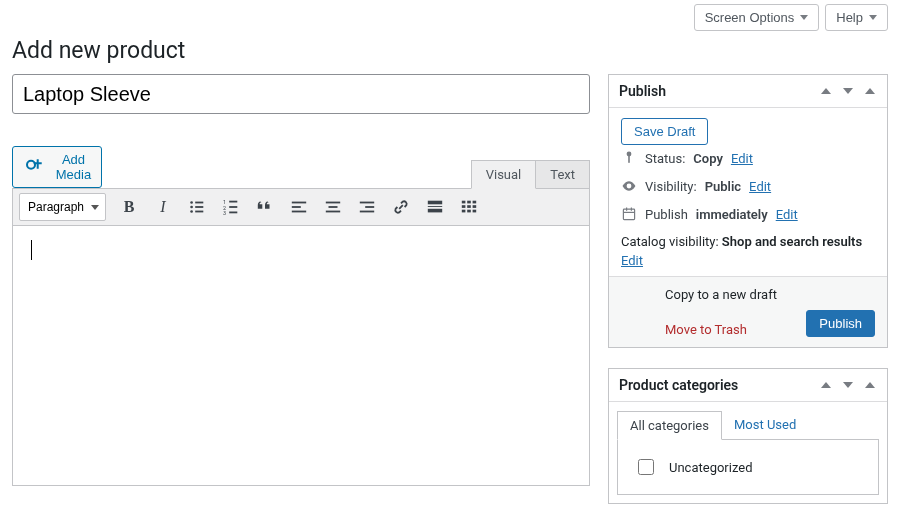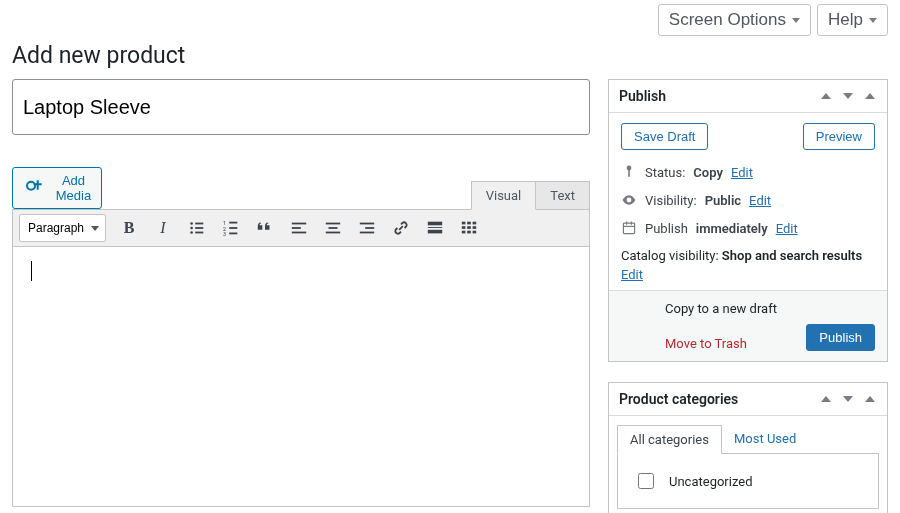--- a/index.html
+++ b/index.html
@@ -19,21 +19,21 @@
     display: flex;
     justify-content: flex-end;
     gap: 6px;
     margin-bottom: 6px;
   }
   .top-btn {
     border: 1px solid #c3c4c7;
     background: #fff;
     border-radius: 3px;
     padding: 5px 10px;
-    font-size: 17px;
+    font-size: 13px;
     color: #50575e;
     cursor: pointer;
     display: flex;
     align-items: center;
     gap: 6px;
   }
   .caret-down {
     display: inline-block;
     width: 0; height: 0;
     border-left: 4px solid transparent;
@@ -52,21 +52,21 @@
     align-items: flex-start;
   }
   .col-main { flex: 1; }
   .col-side { width: 280px; }
   .title-input {
     width: 100%;
     font-size: 20px;
     padding: 6px 10px;
     border: 1px solid #8c8f94;
     border-radius: 3px;
-    height: 56px;
+    height: 40px;
     background: #fff;
     outline: none;
   }
   .editor-wrap { margin-top: 32px; }
   .above-editor {
     display: flex;
     justify-content: space-between;
     align-items: flex-end;
   }
   .add-media-btn {
@@ -204,21 +204,21 @@
     display: flex;
     align-items: center;
     justify-content: center;
   }
   .inside {
     padding: 10px 12px 8px 12px;
   }
   .pub-row {
     display: flex;
     justify-content: space-between;
-    margin-bottom: 14px;
+    margin-bottom: 5px;
   }
   .wp-btn {
     border: 1px solid #2271b1;
     color: #2271b1;
     background: #fff;
     border-radius: 3px;
     padding: 5px 12px;
     font-size: 13px;
     cursor: pointer;
   }
@@ -443,21 +443,20 @@
                 <span class="chev down"></span>
               </div>
             <div class="box-ctrl">
                 <span class="tri up"></span>
               </div>
           </div>
         </div>
         <div class="inside">
           <div class="pub-row">
             <button class="wp-btn">Save Draft</button>
-            <button class="wp-btn">Preview</button>
           </div>
           <div class="meta-line">
             <svg viewBox="0 0 20 20" fill="currentColor">
                 <circle cx="10" cy="5" r="3"></circle>
                 <rect x="9" y="7" width="2" height="9"></rect>
               </svg>
             <span>Status:</span>
             <span class="value">Copy</span>
             <a>Edit</a>
           </div>

